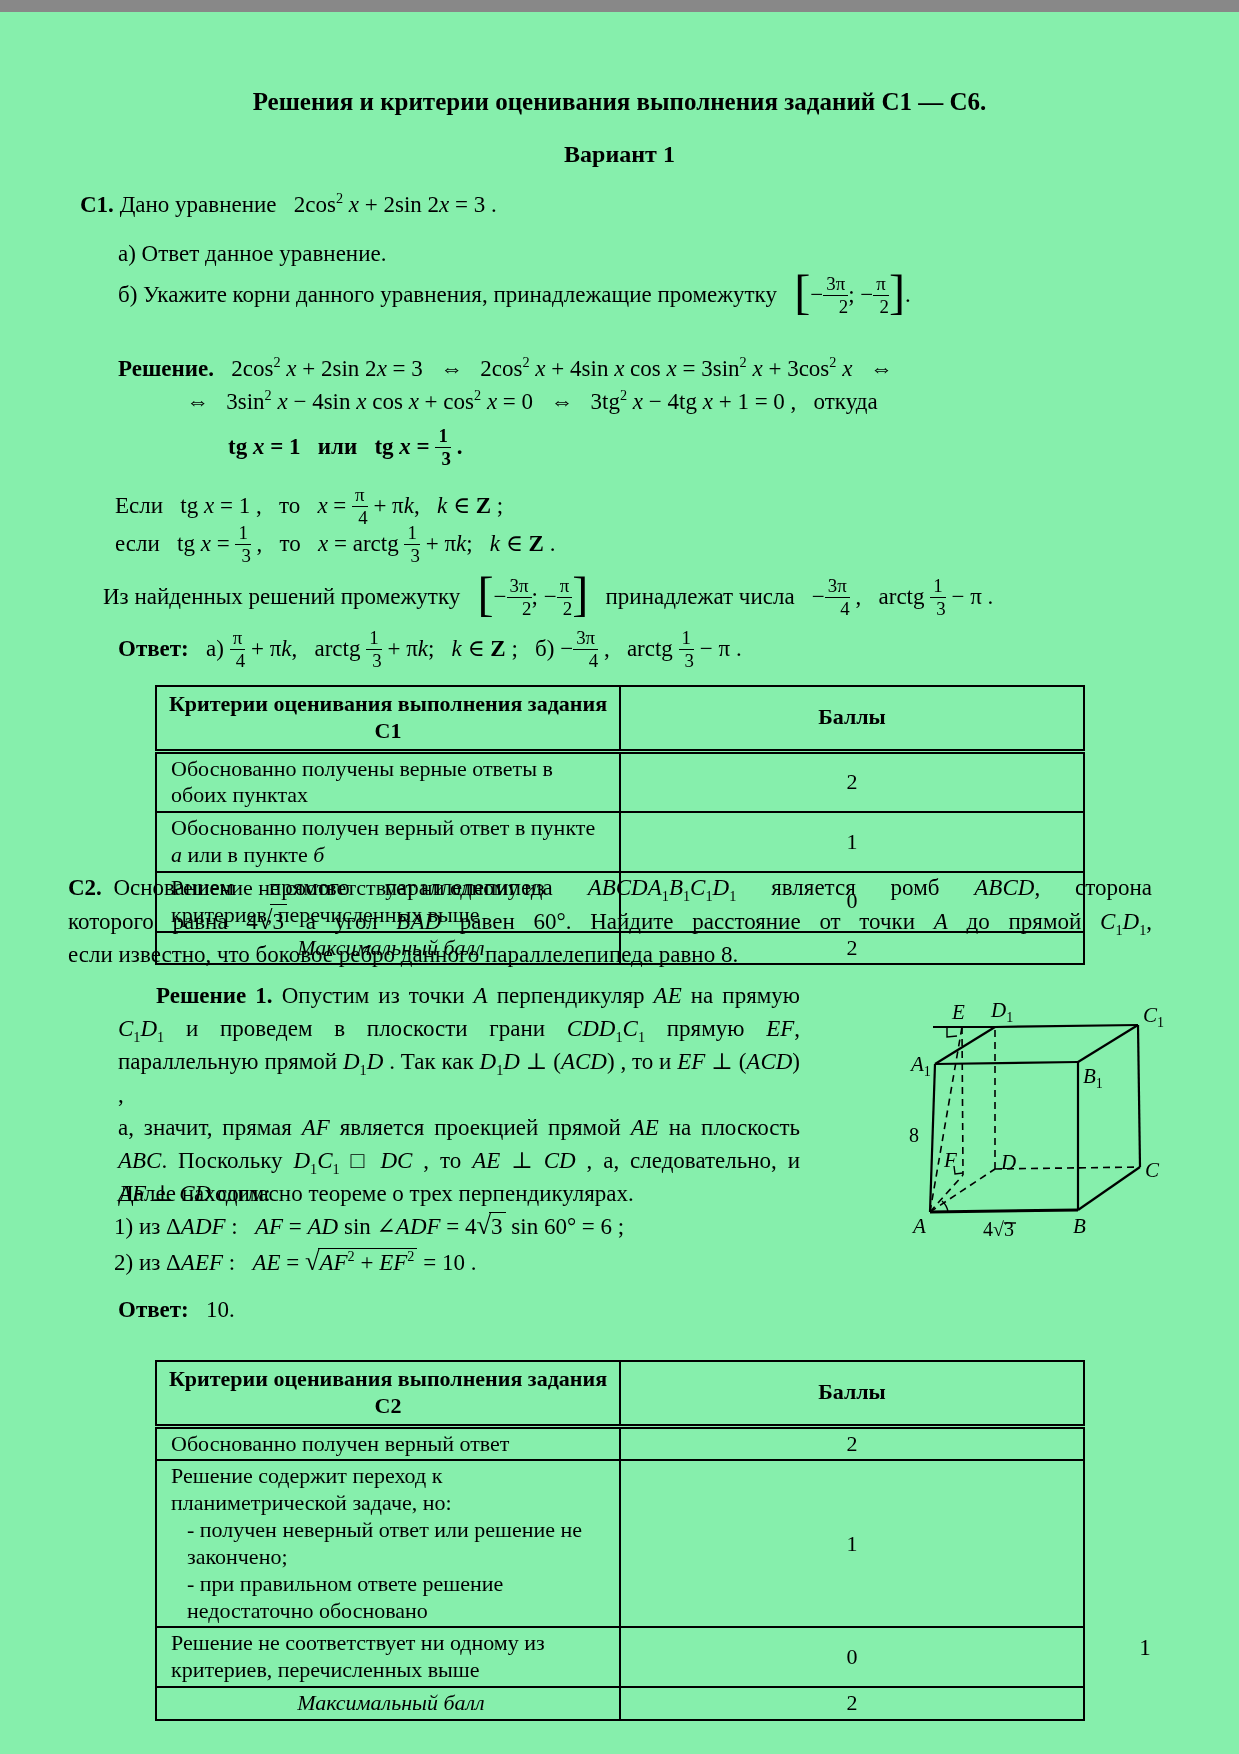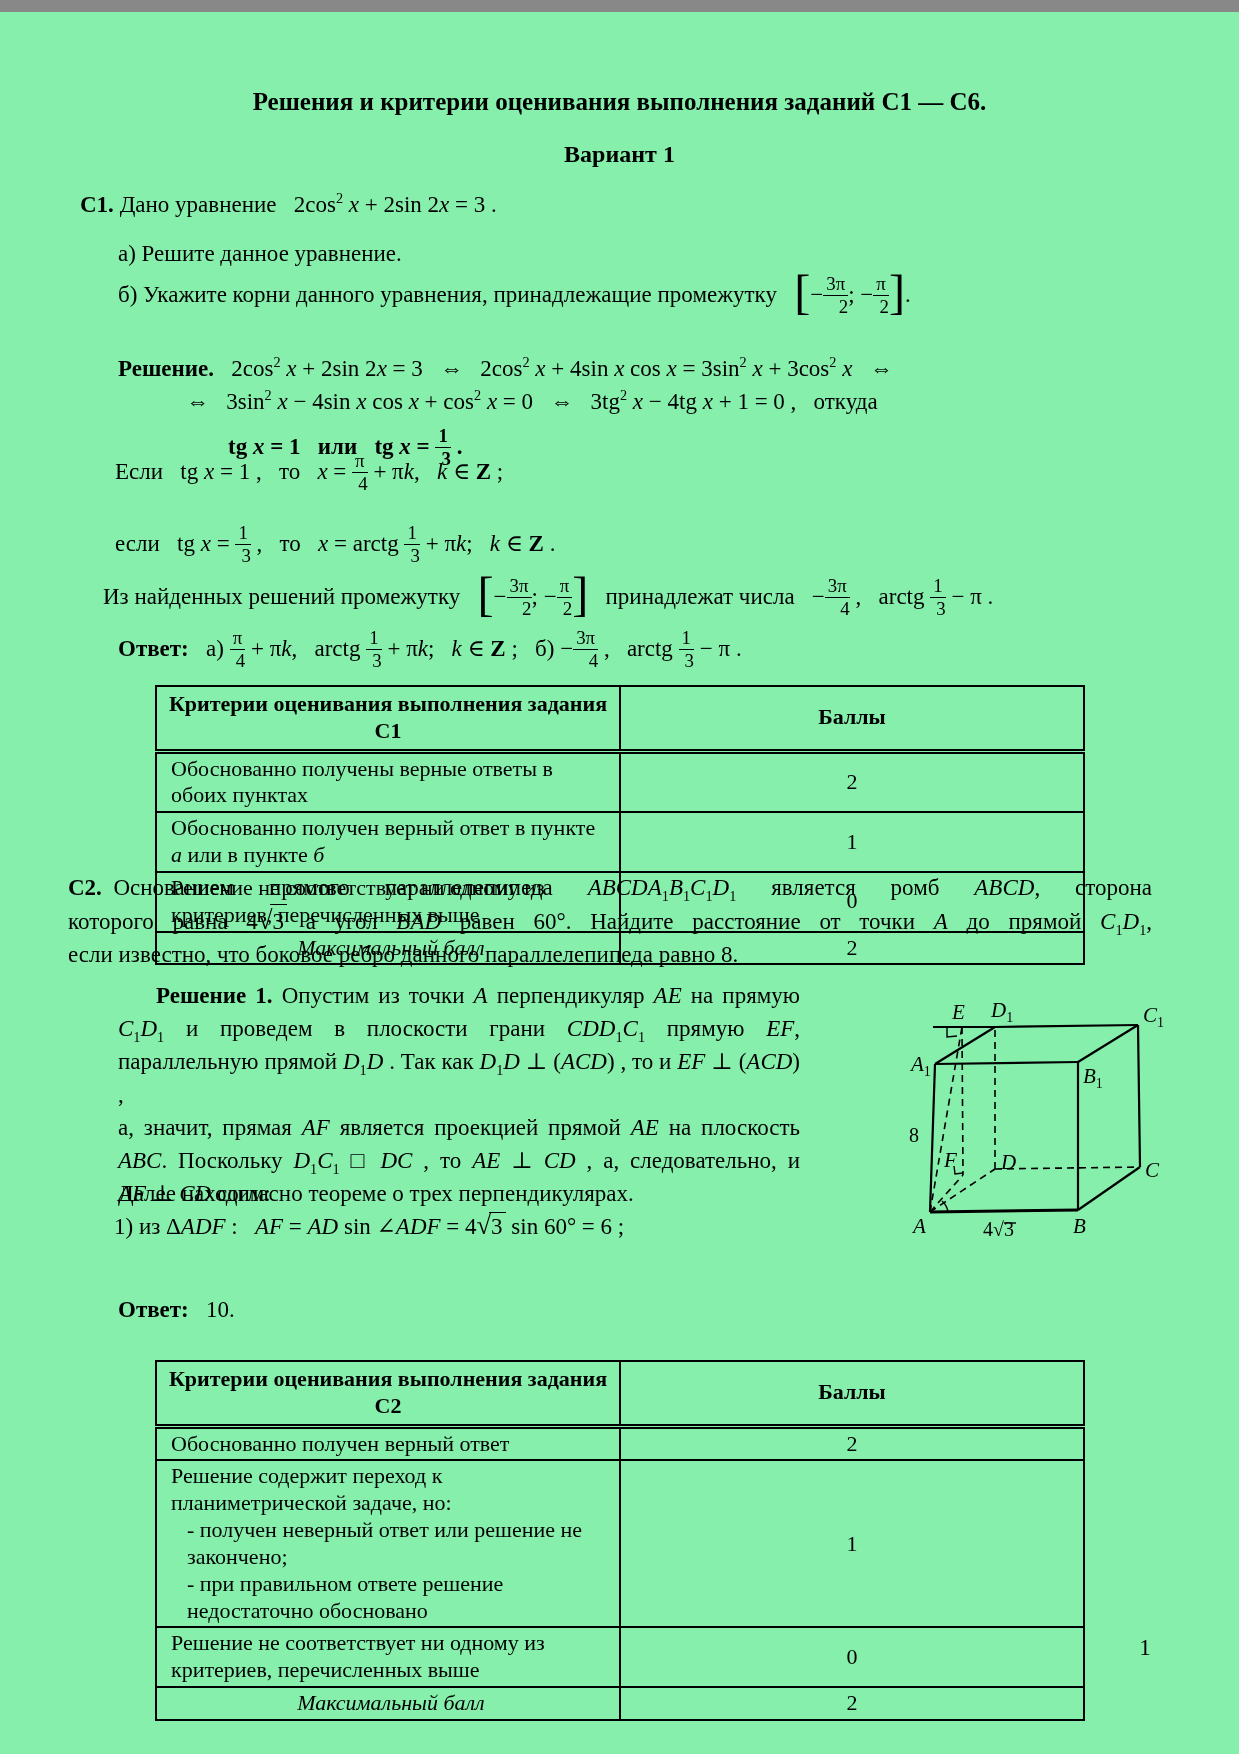--- a/index.html
+++ b/index.html
@@ -45,27 +45,27 @@
 </style>
 </head>
 <body>
 
 <div class="page">
 
   <div class="abs center title" style="top:76px;">Решения и критерии оценивания выполнения заданий С1 — С6.</div>
   <div class="abs center subtitle" style="top:129px;">Вариант 1</div>
 
   <div class="abs" style="left:80px;top:179px;"><span class="bd">С1.</span> Дано уравнение  2cos<sup>2</sup> <span class="it">x</span> + 2sin 2<span class="it">x</span> = 3 .</div>
-  <div class="abs" style="left:118px;top:228px;">а) Решите данное уравнение.</div>
+  <div class="abs" style="left:118px;top:228px;">а) Ответ данное уравнение.</div>
   <div class="abs" style="left:118px;top:262px;">б) Укажите корни данного уравнения, принадлежащие промежутку  <span class="big">[</span>−<span class="fr"><span class="n">3π</span><span class="d">2</span></span>; −<span class="fr"><span class="n">π</span><span class="d">2</span></span><span class="big">]</span>.</div>
 
   <div class="abs" style="left:118px;top:343px;"><span class="bd">Решение.</span>  2cos<sup>2</sup> <span class="it">x</span> + 2sin 2<span class="it">x</span> = 3  ⇔  2cos<sup>2</sup> <span class="it">x</span> + 4sin <span class="it">x</span> cos <span class="it">x</span> = 3sin<sup>2</sup> <span class="it">x</span> + 3cos<sup>2</sup> <span class="it">x</span>  ⇔</div>
   <div class="abs" style="left:186px;top:376px;">⇔  3sin<sup>2</sup> <span class="it">x</span> − 4sin <span class="it">x</span> cos <span class="it">x</span> + cos<sup>2</sup> <span class="it">x</span> = 0  ⇔  3tg<sup>2</sup> <span class="it">x</span> − 4tg <span class="it">x</span> + 1 = 0 ,  откуда</div>
   <div class="abs" style="left:228px;top:414px;font-weight:bold;">tg <span class="it">x</span> = 1  или  tg <span class="it">x</span> = <span class="fr"><span class="n">1</span><span class="d">3</span></span> .</div>
-  <div class="abs" style="left:115px;top:439px;">Если  tg <span class="it">x</span> = 1 ,  то  <span class="it">x</span> = <span class="fr"><span class="n">π</span><span class="d">4</span></span> + π<span class="it">k</span>,  <span class="it">k</span> ∈ <span class="bd">Z</span> ;</div>
+  <div class="abs" style="left:115px;top:473px;">Если  tg <span class="it">x</span> = 1 ,  то  <span class="it">x</span> = <span class="fr"><span class="n">π</span><span class="d">4</span></span> + π<span class="it">k</span>,  <span class="it">k</span> ∈ <span class="bd">Z</span> ;</div>
   <div class="abs" style="left:115px;top:511px;">если  tg <span class="it">x</span> = <span class="fr"><span class="n">1</span><span class="d">3</span></span> ,  то  <span class="it">x</span> = arctg <span class="fr"><span class="n">1</span><span class="d">3</span></span> + π<span class="it">k</span>;  <span class="it">k</span> ∈ <span class="bd">Z</span> .</div>
   <div class="abs" style="left:103px;top:564px;">Из найденных решений промежутку  <span class="big">[</span>−<span class="fr"><span class="n">3π</span><span class="d">2</span></span>; −<span class="fr"><span class="n">π</span><span class="d">2</span></span><span class="big">]</span>  принадлежат числа  −<span class="fr"><span class="n">3π</span><span class="d">4</span></span> ,  arctg <span class="fr"><span class="n">1</span><span class="d">3</span></span> − π .</div>
   <div class="abs" style="left:118px;top:616px;"><span class="bd">Ответ:</span>  а) <span class="fr"><span class="n">π</span><span class="d">4</span></span> + π<span class="it">k</span>,  arctg <span class="fr"><span class="n">1</span><span class="d">3</span></span> + π<span class="it">k</span>;  <span class="it">k</span> ∈ <span class="bd">Z</span> ;  б) −<span class="fr"><span class="n">3π</span><span class="d">4</span></span> ,  arctg <span class="fr"><span class="n">1</span><span class="d">3</span></span> − π .</div>
 
   <table class="crit" style="top:673px;">
     <thead>
       <tr>
         <th>Критерии оценивания выполнения задания С1</th>
         <th class="s">Баллы</th>
       </tr>
@@ -100,20 +100,21 @@
     <div class="jl ind"><span class="bd">Решение 1.</span> Опустим из точки <span class="it">A</span> перпендикуляр <span class="it">AE</span> на прямую</div>
     <div class="jl"><span class="it">C</span><sub>1</sub><span class="it">D</span><sub>1</sub> и проведем в плоскости грани <span class="it">CDD</span><sub>1</sub><span class="it">C</span><sub>1</sub> прямую <span class="it">EF</span>,</div>
     <div class="jl">параллельную прямой <span class="it">D</span><sub>1</sub><span class="it">D</span> . Так как <span class="it">D</span><sub>1</sub><span class="it">D</span> ⊥ (<span class="it">ACD</span>) , то и <span class="it">EF</span> ⊥ (<span class="it">ACD</span>) ,</div>
     <div class="jl">а, значит, прямая <span class="it">AF</span> является проекцией прямой <span class="it">AE</span> на плоскость</div>
     <div class="jl"><span class="it">ABC</span>. Поскольку <span class="it">D</span><sub>1</sub><span class="it">C</span><sub>1</sub> □ <span class="it">DC</span> , то <span class="it">AE</span> ⊥ <span class="it">CD</span> , а, следовательно, и</div>
     <div><span class="it">AF</span> ⊥ <span class="it">CD</span> согласно теореме о трех перпендикулярах.</div>
   </div>
 
   <div class="abs" style="left:118px;top:1168px;">Далее находим:</div>
   <div class="abs" style="left:114px;top:1200px;">1) из Δ<span class="it">ADF</span> :  <span class="it">AF</span> = <span class="it">AD</span> sin ∠<span class="it">ADF</span> = 4<span class="sq"><span class="rad">3</span></span> sin 60° = 6 ;</div>
+  <div class="abs" style="left:114px;top:1236px;">2) из Δ<span class="it">AEF</span> :  <span class="it">AE</span> = <span class="sq"><span class="rad"><span class="it">AF</span><sup>2</sup> + <span class="it">EF</span><sup>2</sup></span></span> = 10 .</div>
   <div class="abs" style="left:118px;top:1284px;"><span class="bd">Ответ:</span>  10.</div>
 
   <svg style="position:absolute;left:825px;top:983px;" width="350" height="258" viewBox="0 0 350 258">
     <g stroke="#000" stroke-width="1.6" stroke-dasharray="7,5" fill="none">
       <line x1="170" y1="174" x2="170" y2="32"></line>
       <line x1="137" y1="32" x2="138" y2="180"></line>
       <line x1="170" y1="174" x2="315" y2="172"></line>
       <line x1="105" y1="217" x2="170" y2="174"></line>
       <line x1="105" y1="217" x2="138" y2="180"></line>
       <line x1="105" y1="217" x2="137" y2="32"></line>

